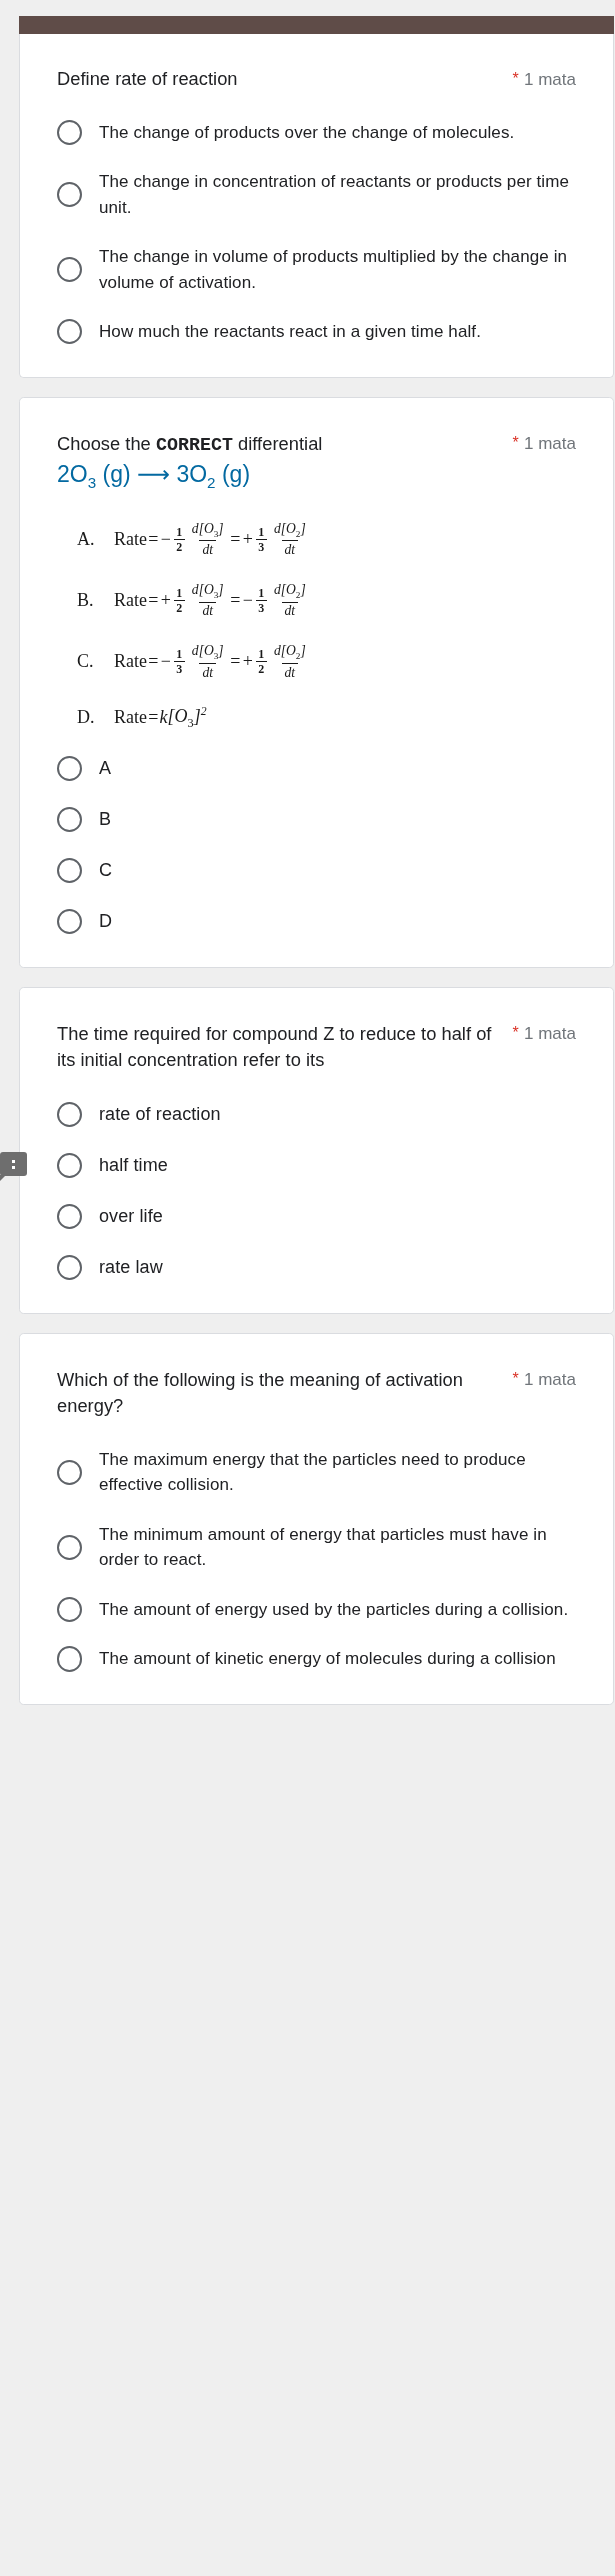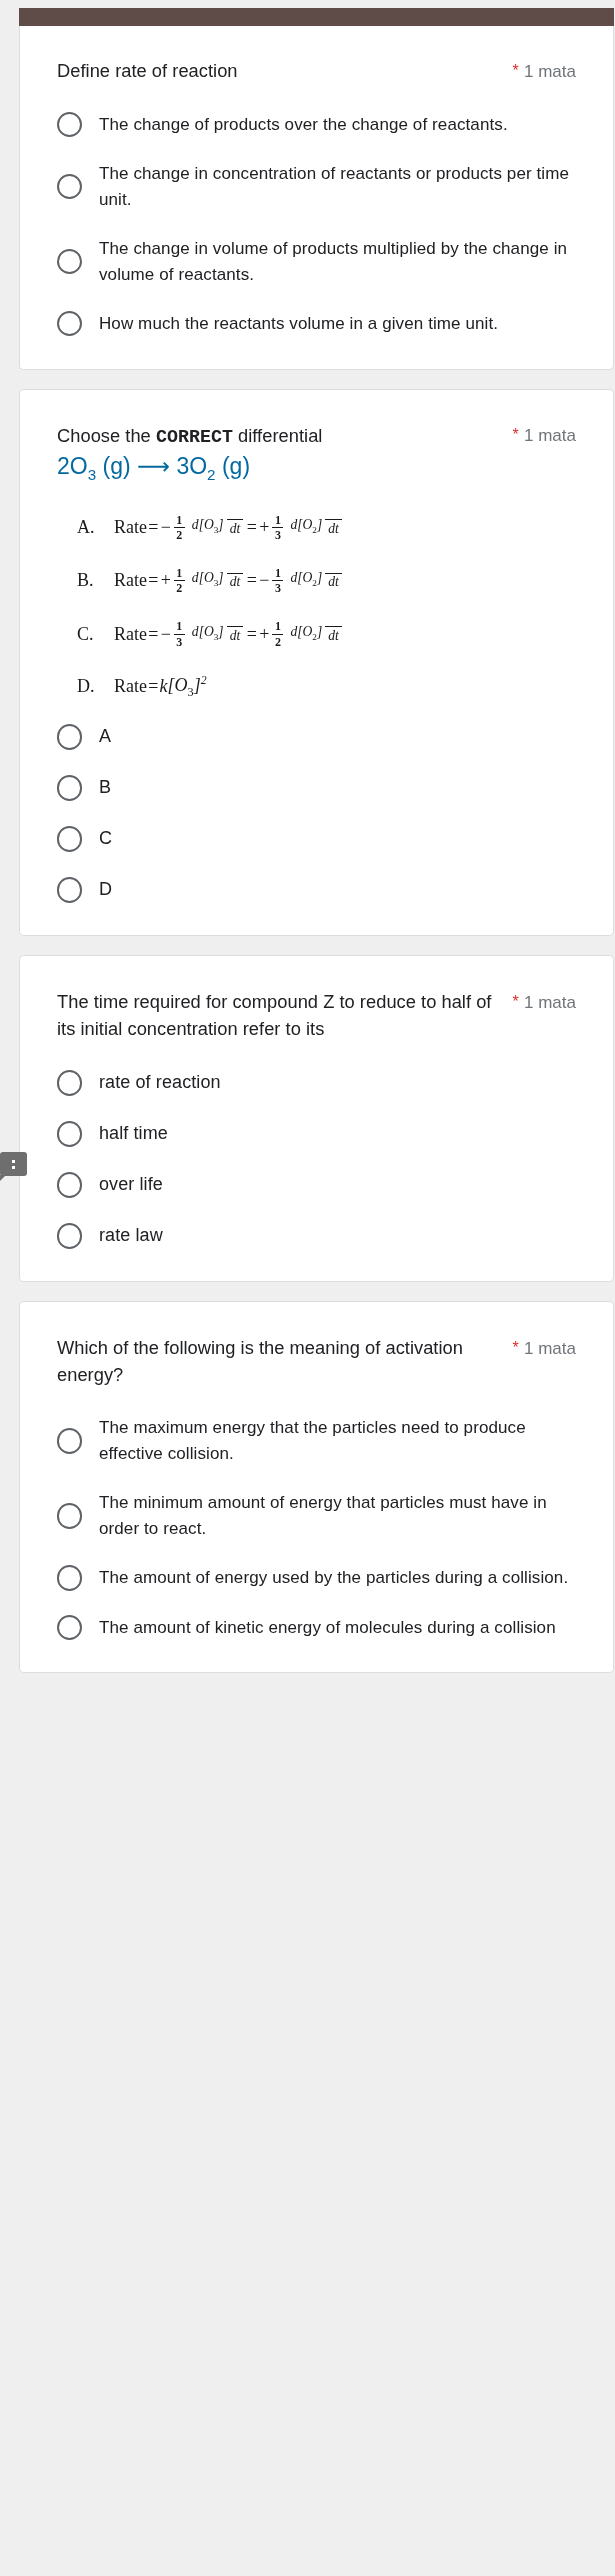--- a/index.html
+++ b/index.html
@@ -26,21 +26,21 @@
     left: 0;
     top: 0;
     width: 615px;
     height: 2576px;
     background: #efefef;
   }
 
   .form-column {
     position: absolute;
     left: 19px;
-    top: 8px;
+    top: 16px;
     width: 595px;
   }
 
   
   .header-bar {
     width: 100%;
     height: 18px;
     background: #5f4c48;
   }
 
@@ -164,21 +164,21 @@
   }
   .frac .den {
     font-size: 12px;
     padding: 1.2px 2.4px 0 2.4px;
     border-top: 0.9px solid #1a1a1a;
     font-weight: 700;
   }
 
   .dfrac {
     display: inline-flex;
-    flex-direction: row;
+    flex-direction: column;
     align-items: center;
     vertical-align: middle;
     line-height: 1;
     margin: 0 2.4px;
     font-style: italic;
     text-align: right;
   }
   .dfrac .num {
     font-size: 13.6px;
     padding: 0 3px 1.8px 3px;
@@ -272,33 +272,33 @@
         <div class="q-title">Define rate of reaction</div>
         <div class="q-meta">
           <span class="req-star">*</span>
           <span class="points">1 mata</span>
         </div>
       </div>
 
       <div class="options">
         <div class="option">
           <span class="radio"></span>
-          <span class="option-label">The change of products over the change of reactants.</span>
+          <span class="option-label">The change of products over the change of molecules.</span>
         </div>
         <div class="option">
           <span class="radio"></span>
           <span class="option-label">The change in concentration of reactants or products per time unit.</span>
         </div>
         <div class="option">
           <span class="radio"></span>
-          <span class="option-label">The change in volume of products multiplied by the change in volume of reactants.</span>
-        </div>
-        <div class="option">
-          <span class="radio"></span>
-          <span class="option-label">How much the reactants volume in a given time unit.</span>
+          <span class="option-label">The change in volume of products multiplied by the change in volume of activation.</span>
+        </div>
+        <div class="option">
+          <span class="radio"></span>
+          <span class="option-label">How much the reactants react in a given time half.</span>
         </div>
       </div>
     </div>
 
     <div class="card rest">
       <div class="q-head">
         <div class="q-title"><span>Choose the </span><b>CORRECT</b><span> differential</span></div>
         <div class="q-meta">
           <span class="req-star">*</span>
           <span class="points">1 mata</span>

